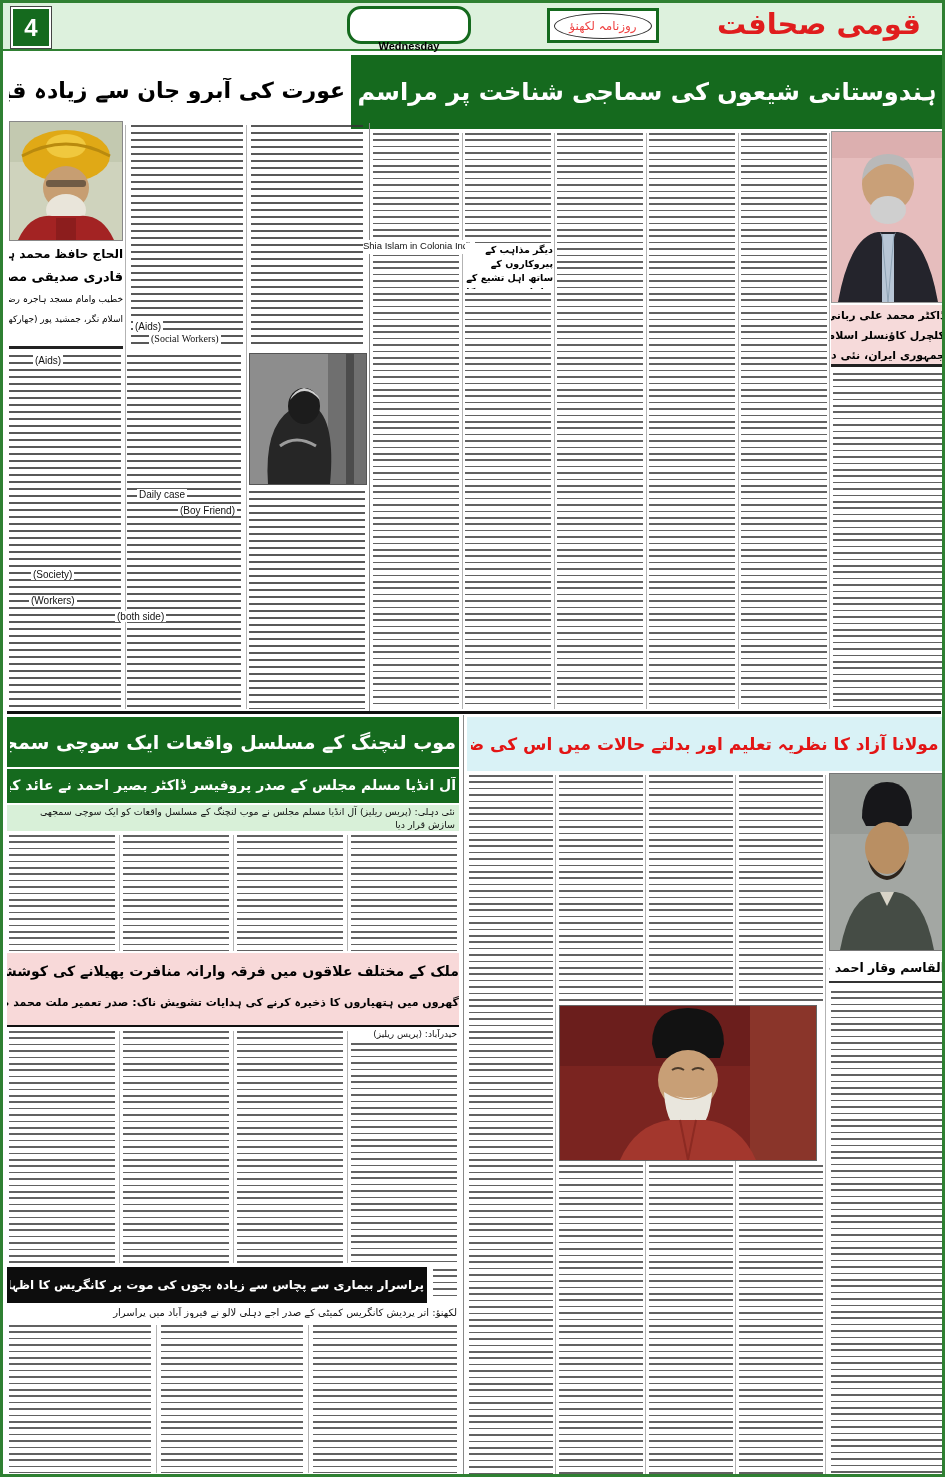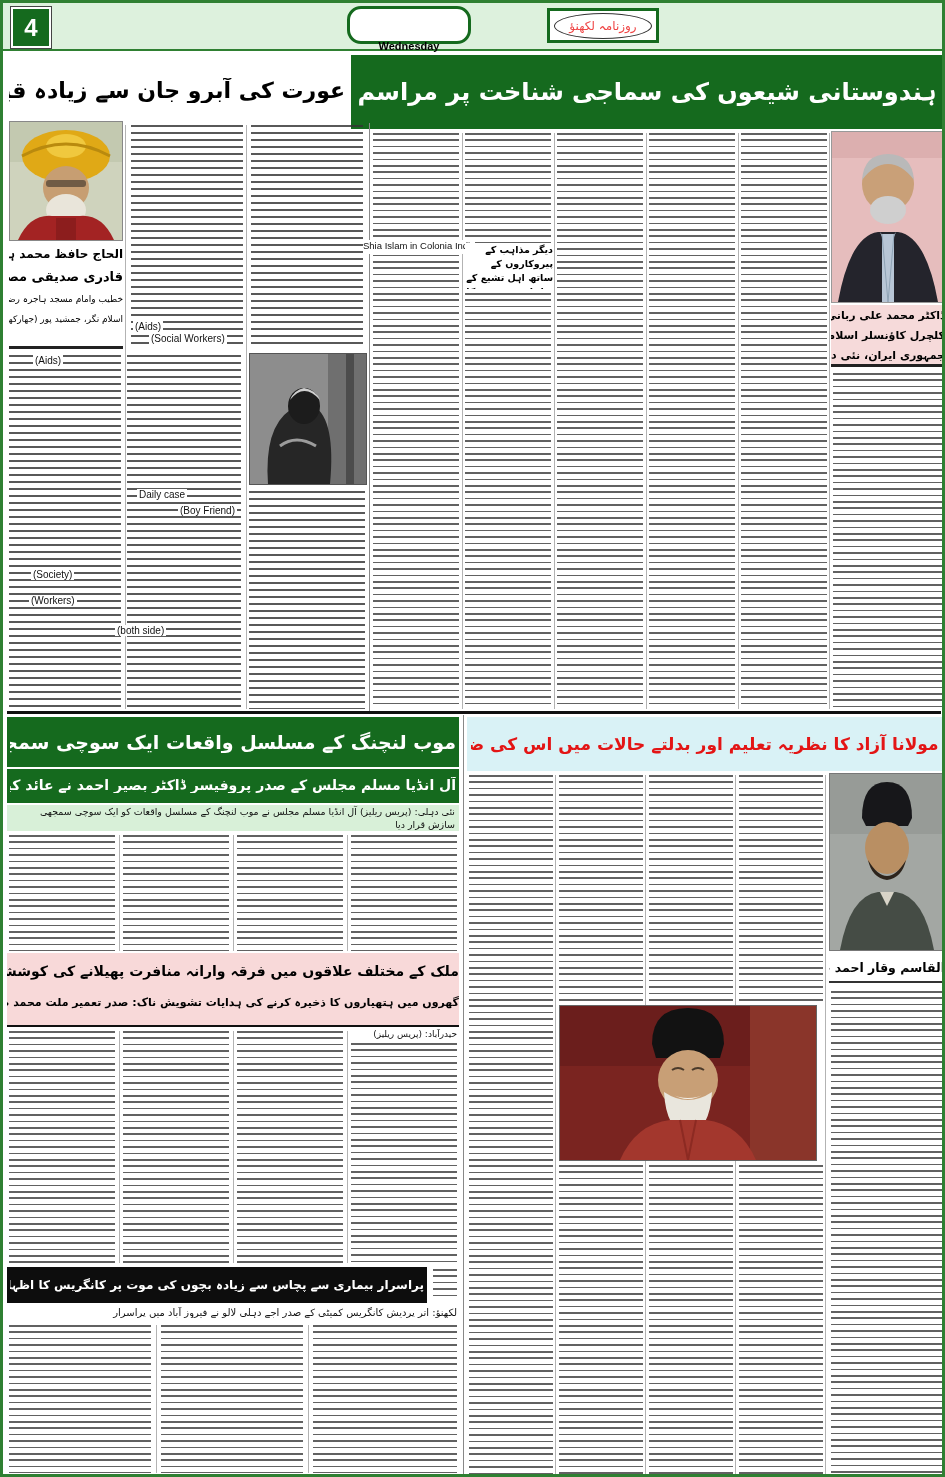--- a/index.html
+++ b/index.html
@@ -31,20 +31,21 @@
     <div class="abs center" style="left:8px;top:4px;width:36px;height:37px;background:#156a1e;border:2px solid #fff;box-shadow:0 0 0 1px #444;">
       <span class="en" style="color:#fff;font-size:24px;font-weight:bold;">4</span>
     </div>
     <div class="abs" style="left:344px;top:3px;width:124px;height:38px;background:#fff;border:3px solid #156a1e;border-radius:14px;box-sizing:border-box;text-align:center;">
       <div class="en" style="font-size:11px;font-weight:bold;line-height:15px;color:#000;margin-top:30px;">Wednesday</div>
       <div class="en" style="font-size:12px;font-weight:bold;line-height:13px;color:#000;">01 September 2021</div>
     </div>
     <div class="abs center" style="left:544px;top:5px;width:112px;height:35px;background:#fff;border:3px solid #156a1e;box-sizing:border-box;">
       <div class="urdu center" style="border:1px solid #333;border-radius:50%;width:96px;height:24px;font-size:12px;color:#ef4444;">روزنامہ لکھنؤ</div>
     </div>
+    <div class="abs urdu nowrap" style="left:700px;top:4px;width:232px;height:38px;color:#e01d1d;font-size:29px;font-weight:bold;text-align:center;">قومی صحافت</div>
   </div>
 
   <div class="abs center headline-band" style="left:348px;top:52px;width:591px;height:74px;background:#156a1e;">
     <span class="urdu nowrap" style="font-size:24px;font-weight:bold;width:580px;text-align:center;">ہندوستانی شیعوں کی سماجی شناخت پر مراسم عزا کا اثر</span>
   </div>
   <div class="abs center" style="left:4px;top:56px;width:340px;height:62px;">
     <span class="urdu nowrap" style="font-size:22px;font-weight:800;color:#000;width:336px;text-align:center;">عورت کی آبرو جان سے زیادہ قیمتی</span>
   </div>
 
   <div class="abs" style="left:6px;top:118px;width:114px;height:120px;border:1px solid #888;box-sizing:border-box;">
@@ -85,28 +86,28 @@
     </svg>
   </div>
 
   <div class="abs fill" style="left:6px;top:352px;width:112px;height:354px;"></div>
   <div class="abs fill" style="left:124px;top:352px;width:114px;height:354px;"></div>
   <div class="abs fill" style="left:246px;top:488px;width:116px;height:218px;"></div>
 
   <div class="vsep" style="left:122px;top:122px;height:584px;"></div>
   <div class="vsep" style="left:243px;top:122px;height:584px;"></div>
 
-  <span class="en-chip" style="left:146px;top:330px;">(Social Workers)</span>
+  <span class="en-chip" style="left:146px;top:330px;font-family:Liberation Serif, serif;">(Social Workers)</span>
   <span class="en-chip" style="left:130px;top:318px;">(Aids)</span>
   <span class="en-chip" style="left:30px;top:352px;">(Aids)</span>
   <span class="en-chip" style="left:134px;top:486px;">Daily case</span>
   <span class="en-chip" style="left:150px;top:502px;margin-left:25px;">(Boy Friend)</span>
   <span class="en-chip" style="left:28px;top:566px;">(Society)</span>
   <span class="en-chip" style="left:26px;top:592px;">(Workers)</span>
-  <span class="en-chip" style="left:112px;top:622px;">(both side)</span>
+  <span class="en-chip" style="left:112px;top:608px;">(both side)</span>
 
   <div class="vsep" style="left:366px;top:120px;height:588px;background:#888;"></div>
 
   <div class="abs fill-fine" style="left:370px;top:130px;width:86px;height:576px;"></div>
   <div class="abs fill-fine" style="left:462px;top:130px;width:86px;height:576px;"></div>
   <div class="abs fill-fine" style="left:554px;top:130px;width:86px;height:576px;"></div>
   <div class="abs fill-fine" style="left:646px;top:130px;width:86px;height:576px;"></div>
   <div class="abs fill-fine" style="left:738px;top:130px;width:86px;height:576px;"></div>
   <div class="vsep" style="left:459px;top:130px;height:576px;"></div>
   <div class="vsep" style="left:551px;top:130px;height:576px;"></div>

